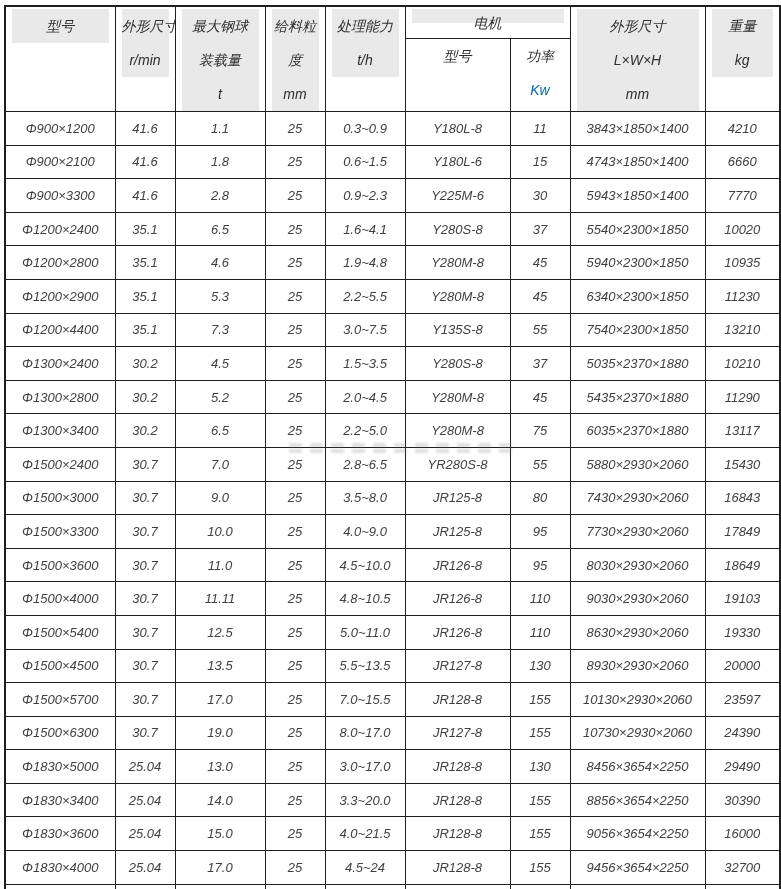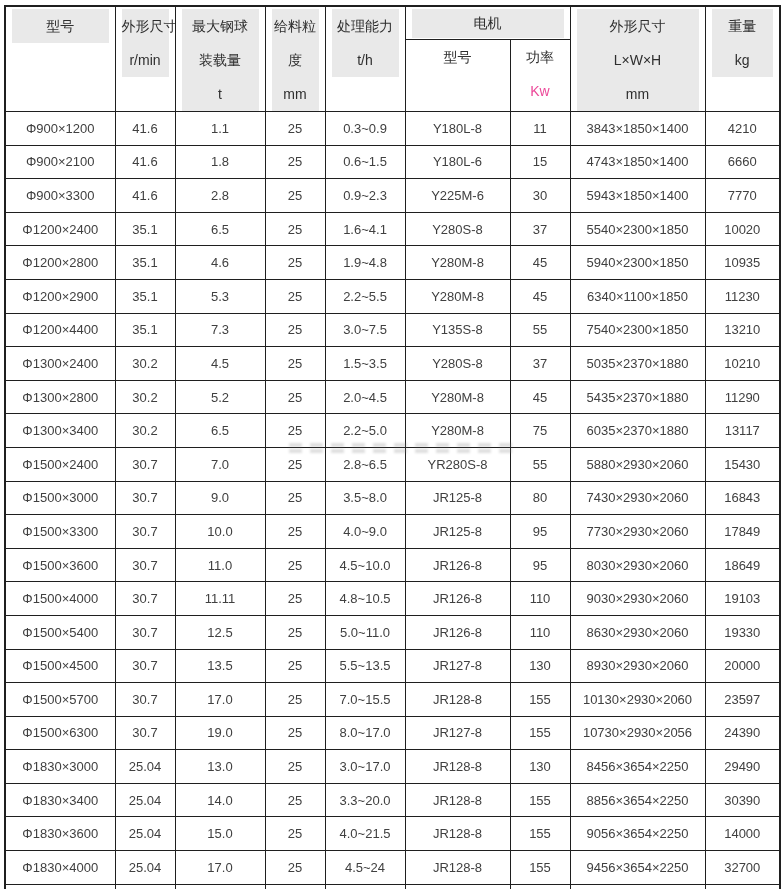--- a/index.html
+++ b/index.html
@@ -3,20 +3,21 @@
 <meta charset="utf-8">
 <style>
   html, body { margin: 0; padding: 0; background: #ffffff; }
   .page {
     position: relative;
     width: 781px;
     height: 889px;
     overflow: hidden;
     background: #ffffff;
     font-family: "Liberation Sans", "DejaVu Sans", sans-serif;
+    font-style: italic;
   }
   table.spec {
     border-collapse: collapse;
     table-layout: fixed;
     width: 775px;
     margin: 5px 0 0 4px;
     border: 2px solid #1f1f1f;
   }
   th, td {
     border: 1px solid #1f1f1f;
@@ -32,22 +33,22 @@
     background: #ffffff;
   }
   tr.h1 { height: 31px; }
   tr.h2 { height: 67px; }
   .ln { line-height: 34px; height: 34px; white-space: nowrap; }
   .hl {
     background: #e9e9e9;
     margin: 2px auto 0;
     width: calc(100% - 12px);
   }
-  th.motor-group .ln { line-height: 29px; height: 29px; }
-  .dim-text { color: #ec4899; }
+  th.motor-group .ln { line-height: 29px; height: 14px; }
+  .dim-text { color: #0369a1; }
   tbody td {
     height: 32.6px;
     font-size: 13px;
     color: #404040;
     white-space: nowrap;
   }
   tr.partial td { height: 33px; }
   .watermark {
     position: absolute;
     left: 289px;
@@ -202,21 +203,21 @@
           <td>10935</td>
         </tr>
         <tr>
           <td>Φ1200×2900</td>
           <td>35.1</td>
           <td>5.3</td>
           <td>25</td>
           <td>2.2~5.5</td>
           <td>Y280M-8</td>
           <td>45</td>
-          <td>6340×1100×1850</td>
+          <td>6340×2300×1850</td>
           <td>11230</td>
         </tr>
         <tr>
           <td>Φ1200×4400</td>
           <td>35.1</td>
           <td>7.3</td>
           <td>25</td>
           <td>3.0~7.5</td>
           <td>Y135S-8</td>
           <td>55</td>
@@ -345,25 +346,25 @@
           <td>23597</td>
         </tr>
         <tr>
           <td>Φ1500×6300</td>
           <td>30.7</td>
           <td>19.0</td>
           <td>25</td>
           <td>8.0~17.0</td>
           <td>JR127-8</td>
           <td>155</td>
-          <td>10730×2930×2056</td>
+          <td>10730×2930×2060</td>
           <td>24390</td>
         </tr>
         <tr>
-          <td>Φ1830×3000</td>
+          <td>Φ1830×5000</td>
           <td>25.04</td>
           <td>13.0</td>
           <td>25</td>
           <td>3.0~17.0</td>
           <td>JR128-8</td>
           <td>130</td>
           <td>8456×3654×2250</td>
           <td>29490</td>
         </tr>
         <tr>
@@ -379,21 +380,21 @@
         </tr>
         <tr>
           <td>Φ1830×3600</td>
           <td>25.04</td>
           <td>15.0</td>
           <td>25</td>
           <td>4.0~21.5</td>
           <td>JR128-8</td>
           <td>155</td>
           <td>9056×3654×2250</td>
-          <td>14000</td>
+          <td>16000</td>
         </tr>
         <tr>
           <td>Φ1830×4000</td>
           <td>25.04</td>
           <td>17.0</td>
           <td>25</td>
           <td>4.5~24</td>
           <td>JR128-8</td>
           <td>155</td>
           <td>9456×3654×2250</td>

